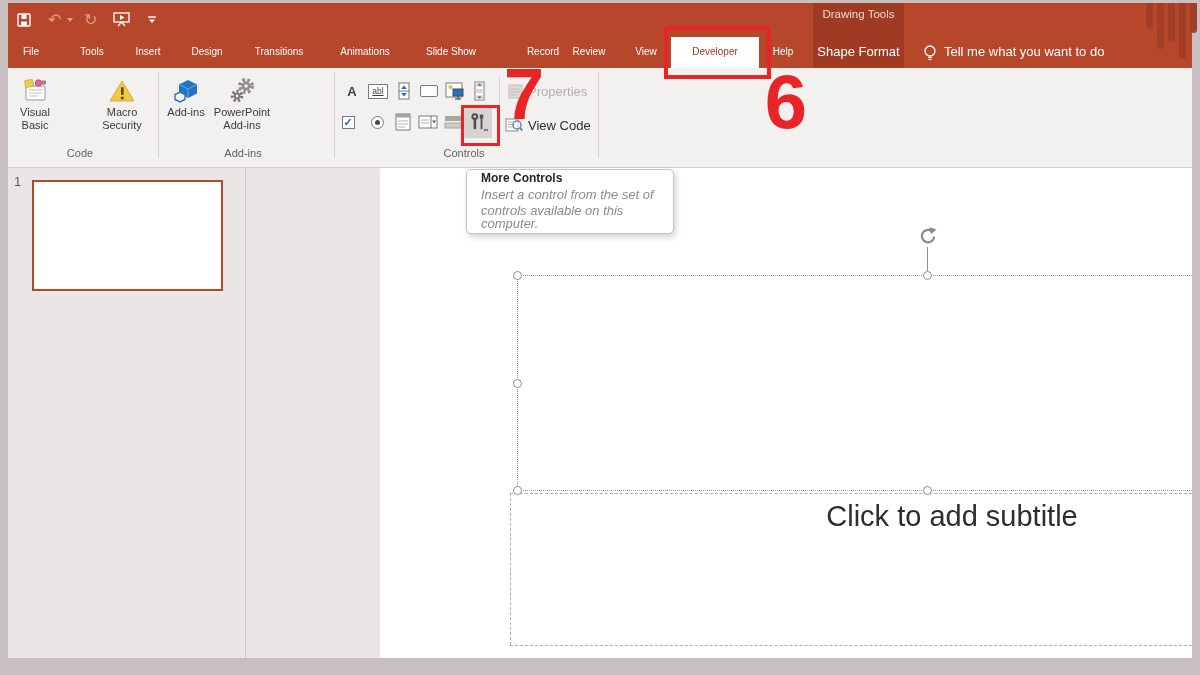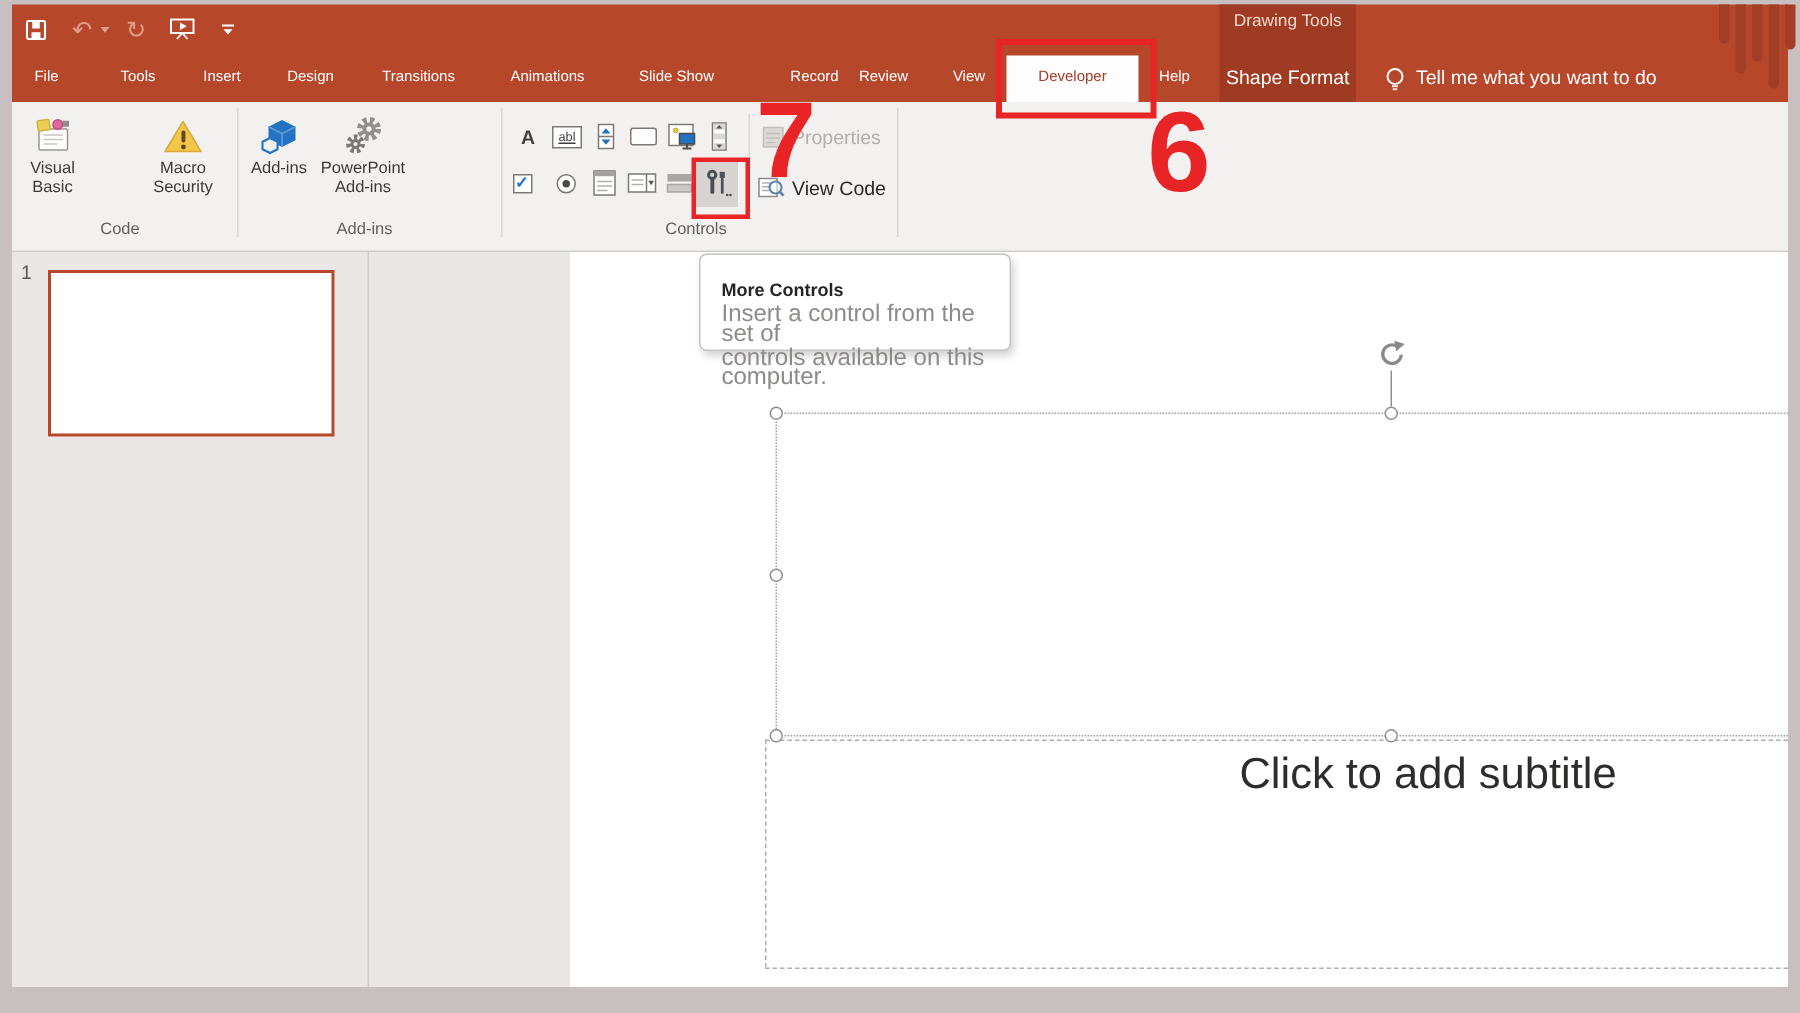--- a/index.html
+++ b/index.html
@@ -40,22 +40,22 @@
   .cmdbtn{width:16px;height:10px;border:1px solid #7c7976;border-radius:2px;background:#fdfdfd;}
   .chk{width:13px;height:13px;border:1px solid #7c7976;background:#fff;box-sizing:border-box;
     font-size:11px;line-height:11px;font-weight:bold;color:#2273c2;text-align:center;}
   .rad{width:13px;height:13px;border:1px solid #7c7976;border-radius:50%;background:#fff;
     box-sizing:border-box;display:flex;align-items:center;justify-content:center;}
   .rad i{width:5px;height:5px;border-radius:50%;background:#4a4947;}
   .lblA{font-size:13px;font-weight:600;color:#403f3e;}
   
   .tooltip{position:absolute;left:466px;top:169px;width:206px;height:63px;background:#fff;
     border:1px solid #c6c3c1;border-radius:5px;box-shadow:2px 3px 6px rgba(0,0,0,0.18);z-index:30;}
-  .tt-title{margin:16px 0 0 14px;font-size:12px;font-weight:bold;color:#252525;}
-  .tt-line{margin:3px 0 0 14px;font-size:16px;color:#8d8b89;line-height:13px;}
+  .tt-title{margin:1px 0 0 14px;font-size:12px;font-weight:bold;color:#252525;}
+  .tt-line{margin:3px 0 0 14px;font-size:13px;color:#8d8b89;line-height:13px;font-style:italic;}
   
   .panelbg{position:absolute;left:8px;top:168px;width:372px;height:490px;background:#e9e6e5;}
   .paneldiv{position:absolute;left:245px;top:168px;width:1px;height:490px;background:#cfcbca;}
   .slidearea{position:absolute;left:380px;top:168px;width:812px;height:490px;background:#fff;}
   .slidenum{position:absolute;left:14px;top:174px;font-size:13px;color:#5c5956;}
   .thumb{position:absolute;left:32px;top:180px;width:191px;height:111px;background:#fff;
     border:2px solid #b7472a;box-sizing:border-box;cursor:pointer;}
   .dot-h{position:absolute;border-top:1px dotted #9b9b9b;}
   .dot-v{position:absolute;border-left:1px dotted #9b9b9b;}
   .dash-h{position:absolute;border-top:1px dashed #adadad;}

